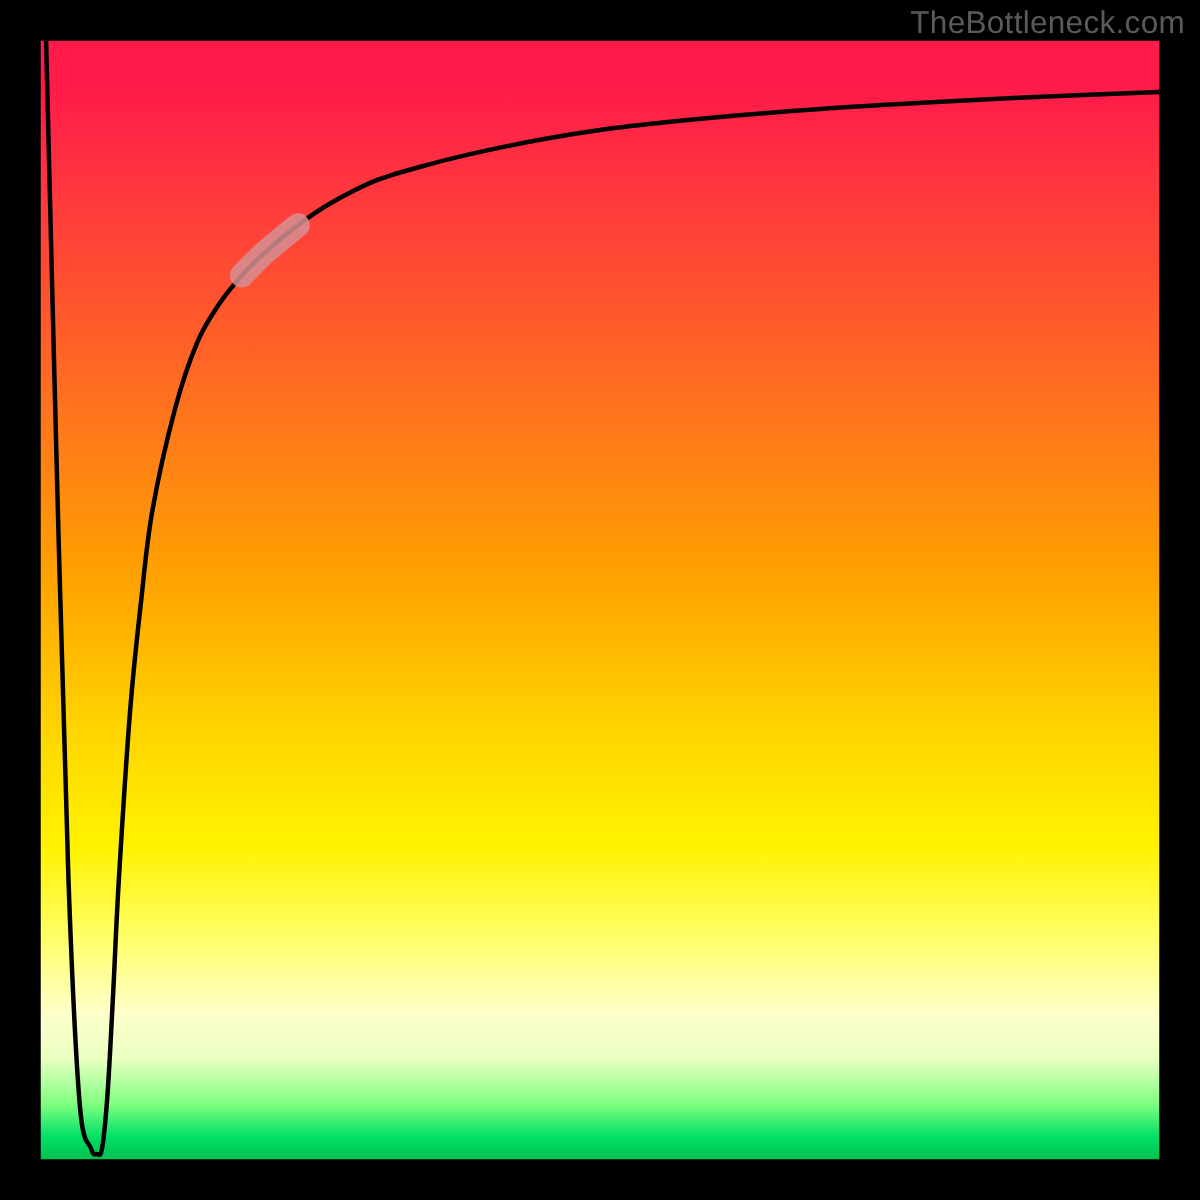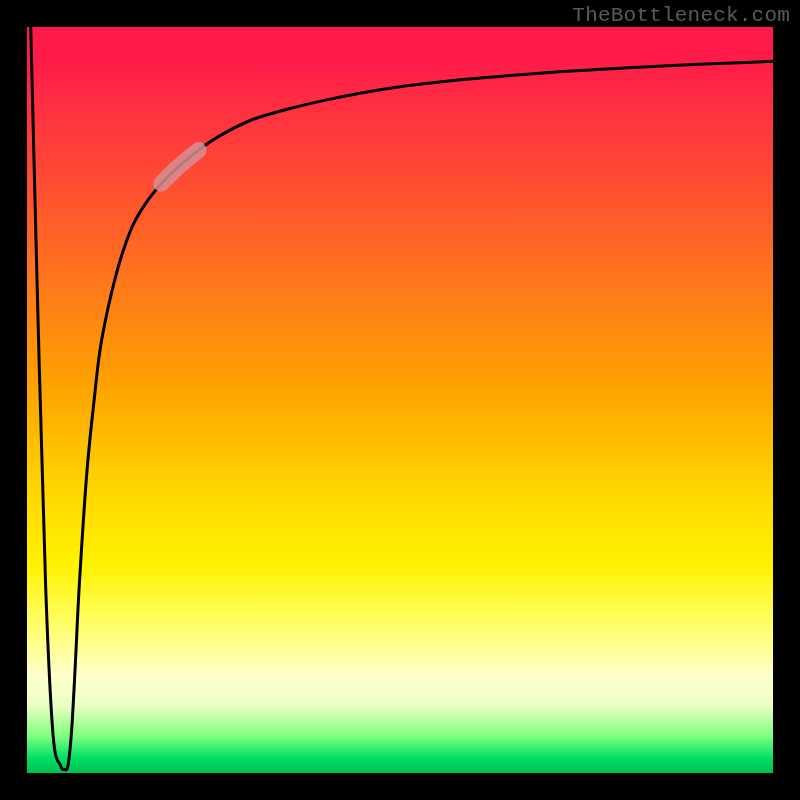--- a/index.html
+++ b/index.html
@@ -9,21 +9,20 @@
     height: 800px;
     background: #000;
     overflow: hidden;
     font-family: Arial, Helvetica, sans-serif;
   }
   .chart-container {
     position: relative;
     width: 800px;
     height: 566px;
     background: #000;
-    font-family: Liberation Mono, monospace;
   }
   .plot-area {
     position: absolute;
     left: 27px;
     top: 27px;
     width: 746px;
     height: 746px;
     overflow: hidden;
   }
   .gradient-bg {

